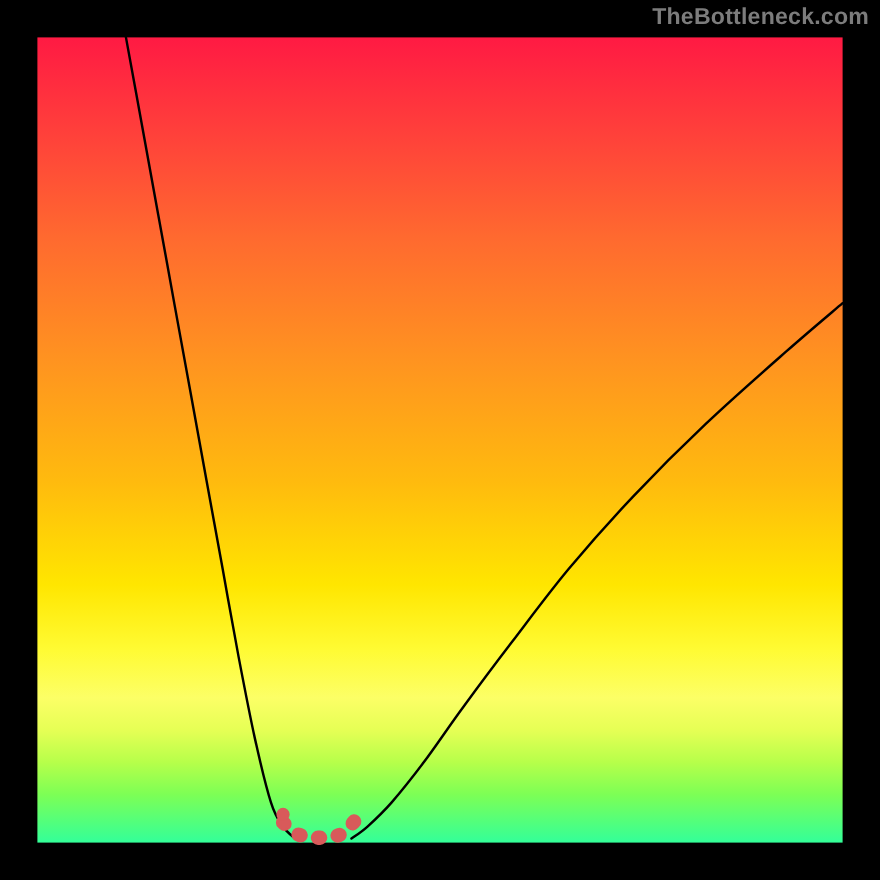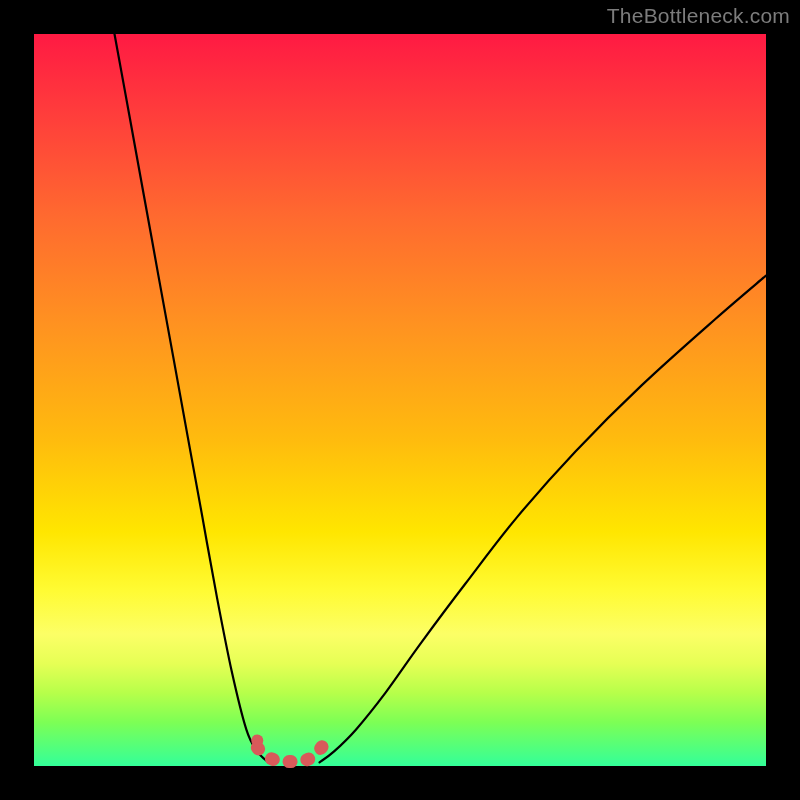--- a/index.html
+++ b/index.html
@@ -41,21 +41,21 @@
       #7dff55 94%,
       #33ff99 100%
     );
   }
   .watermark {
     position: absolute;
     top: 4px;
     right: 10px;
     color: #7c7c7c;
     font-size: 21px;
-    font-weight: 400;
+    font-weight: 700;
     letter-spacing: 0.2px;
     user-select: none;
   }
   svg.curve {
     position: absolute;
     left: 0;
     top: 0;
     width: 732px;
     height: 732px;
     overflow: visible;

